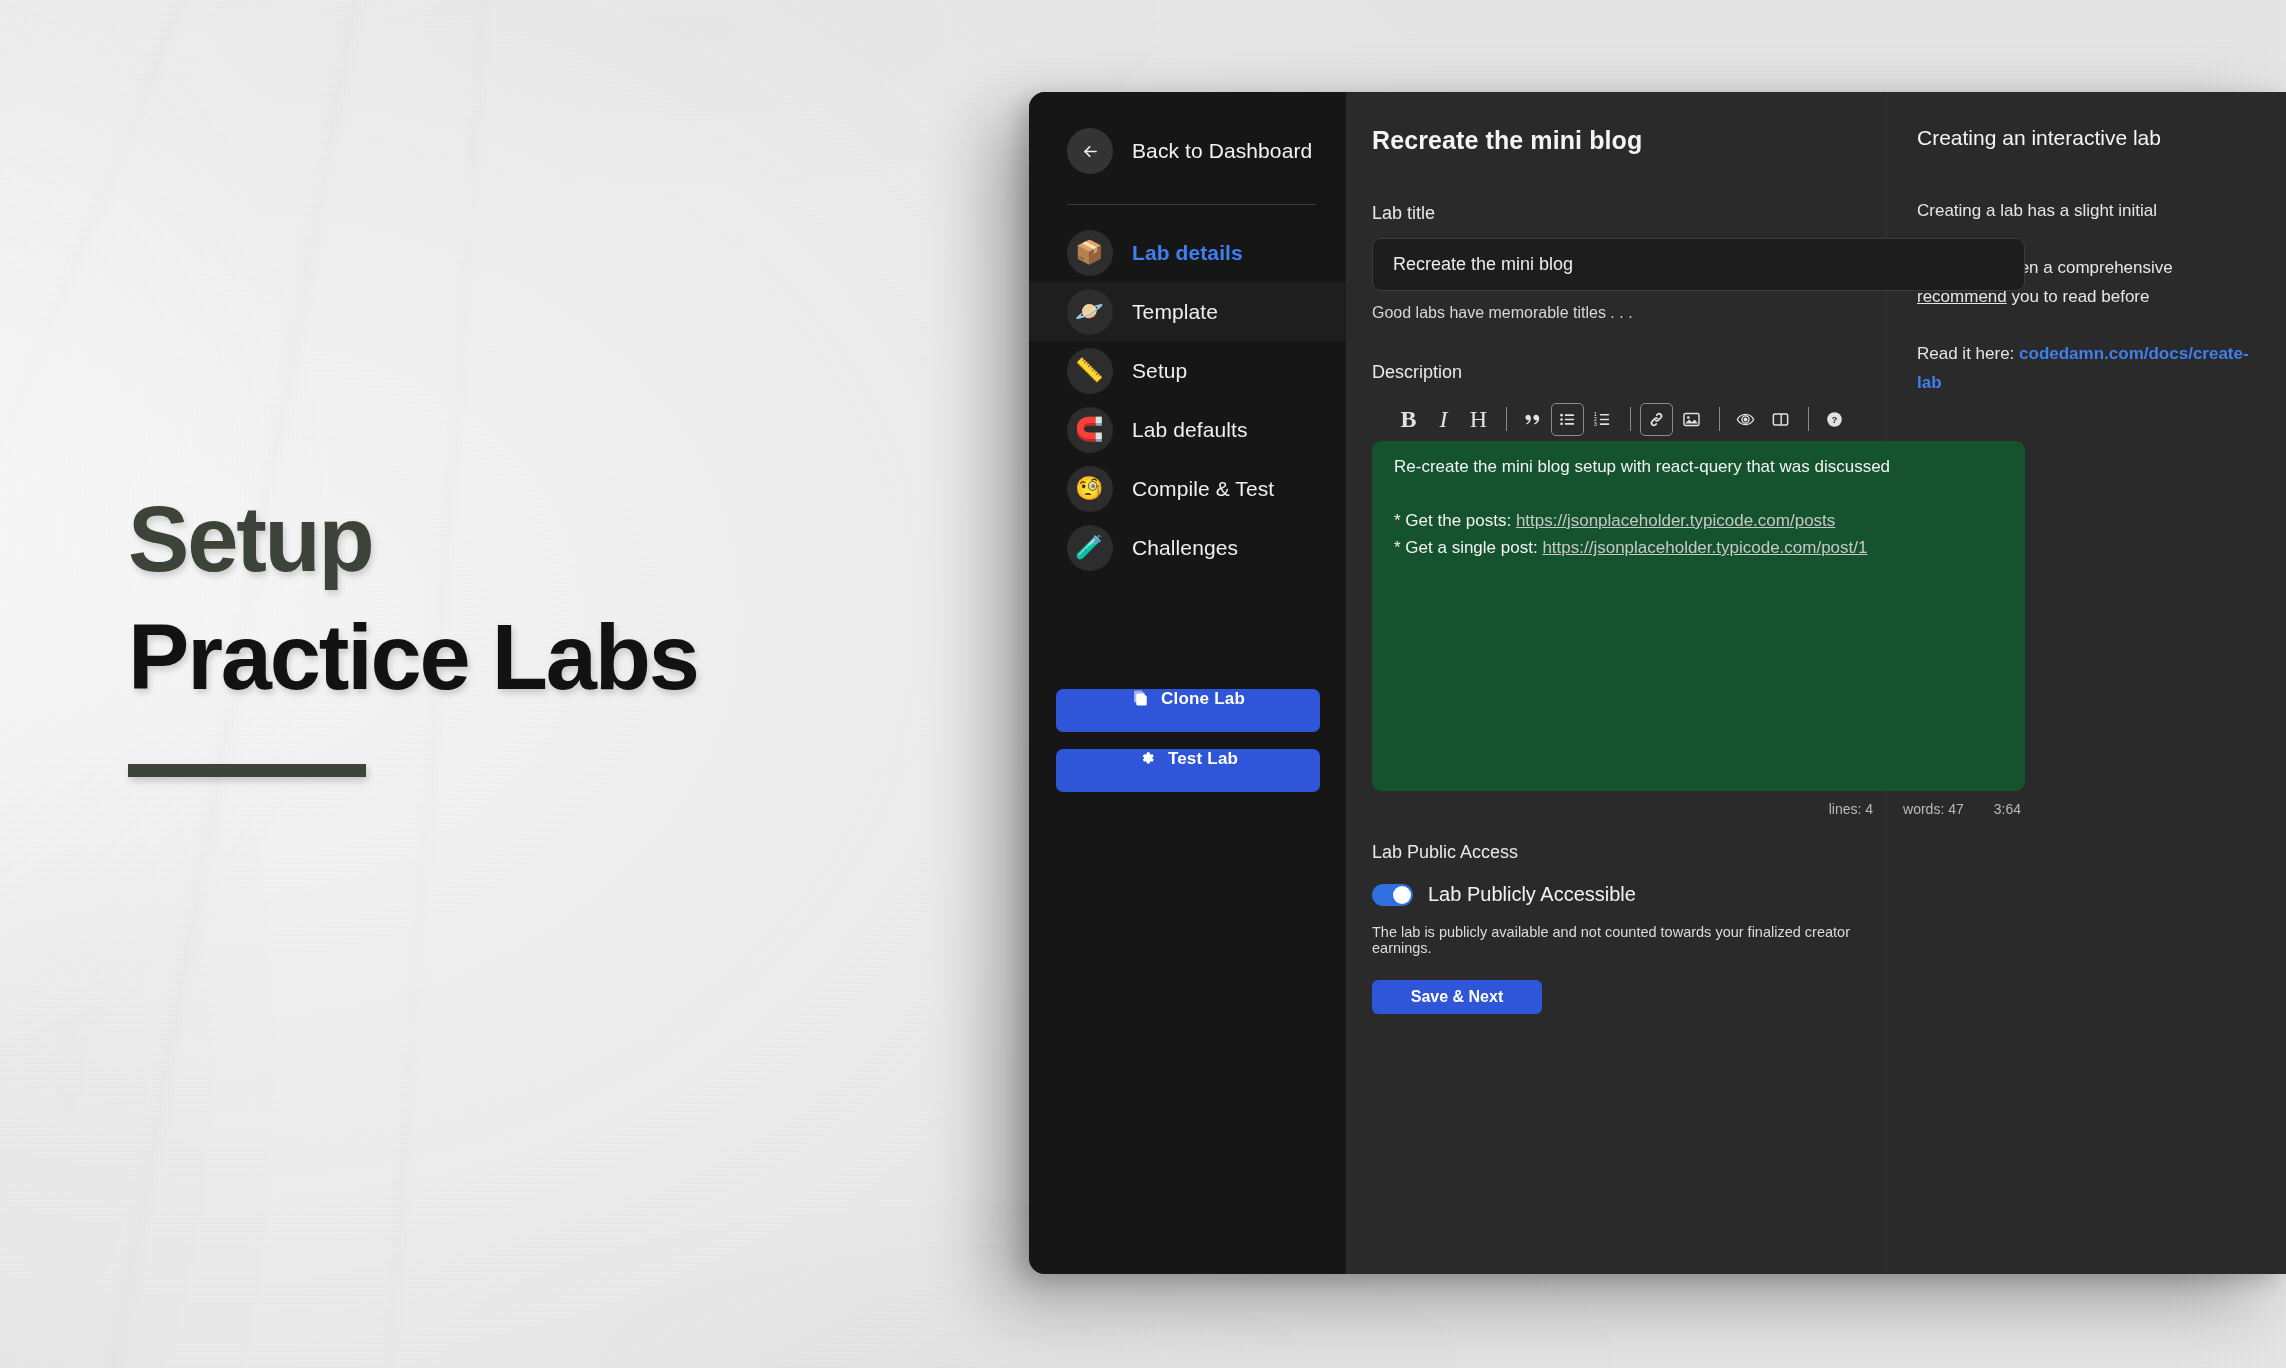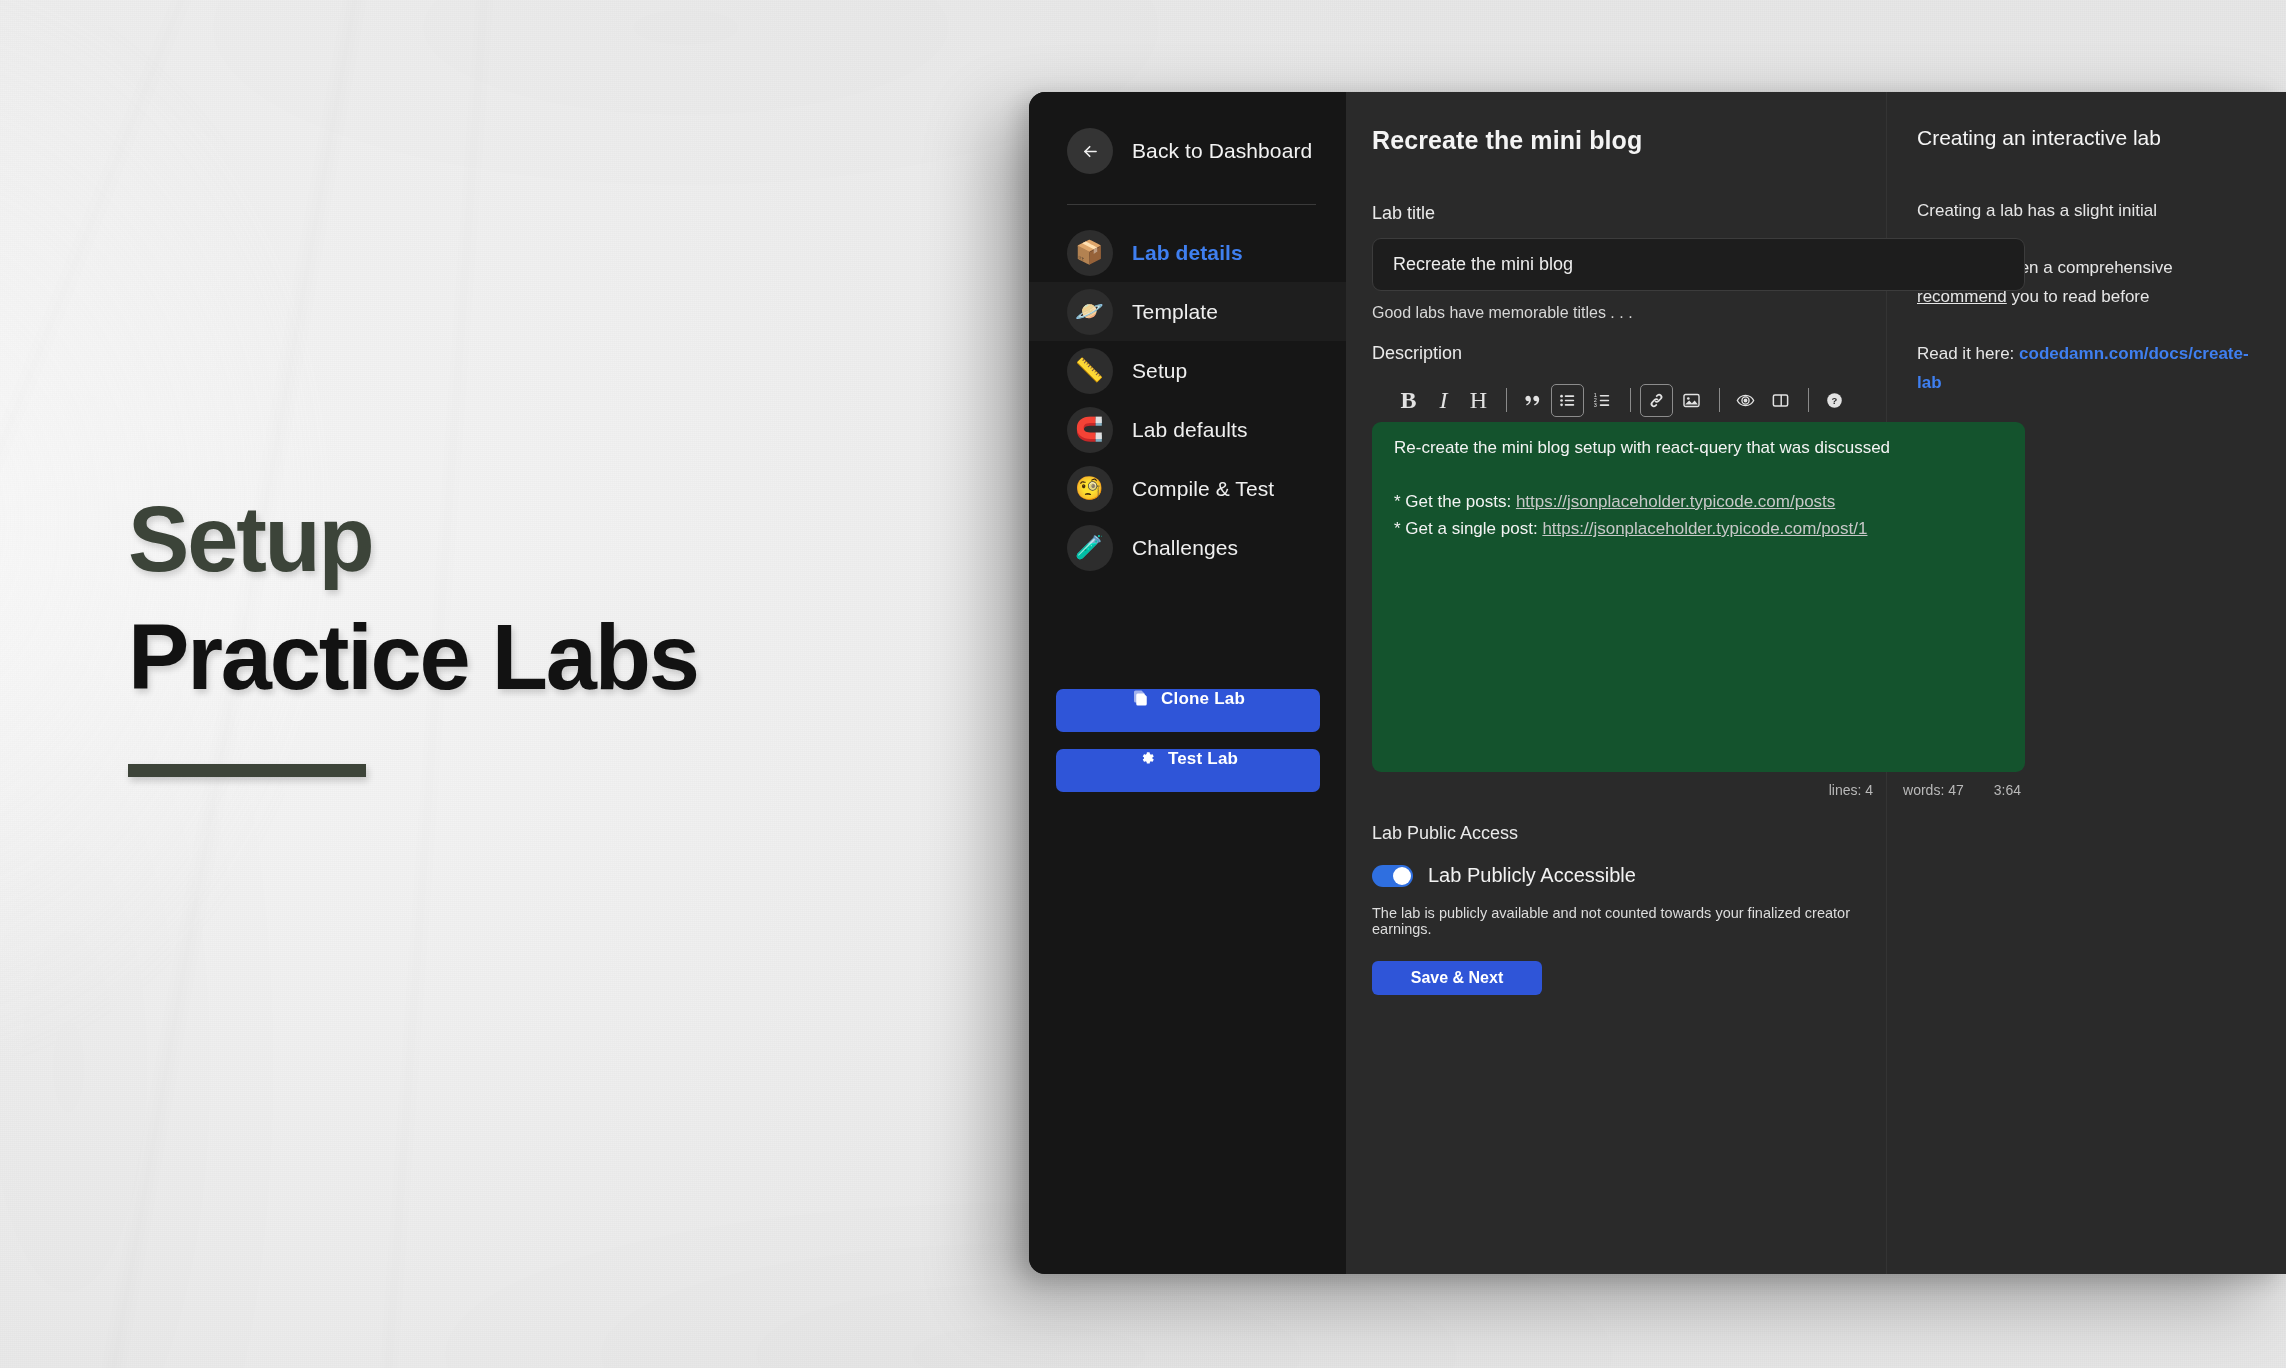--- a/index.html
+++ b/index.html
@@ -211,21 +211,21 @@
     font-size: 18px;
     font-family: "Liberation Sans", sans-serif;
     padding: 0 20px;
     outline: none;
   }
   .helper-text {
     font-size: 16px;
     color: #d7d7d7;
     margin-top: 13px;
   }
-  .desc-block { margin-top: 21px; }
+  .desc-block { margin-top: 40px; }
 
   .md-toolbar {
     width: 653px;
     height: 44px;
     display: flex;
     align-items: center;
     gap: 0px;
     padding-left: 20px;
     margin-top: 6px;
   }

